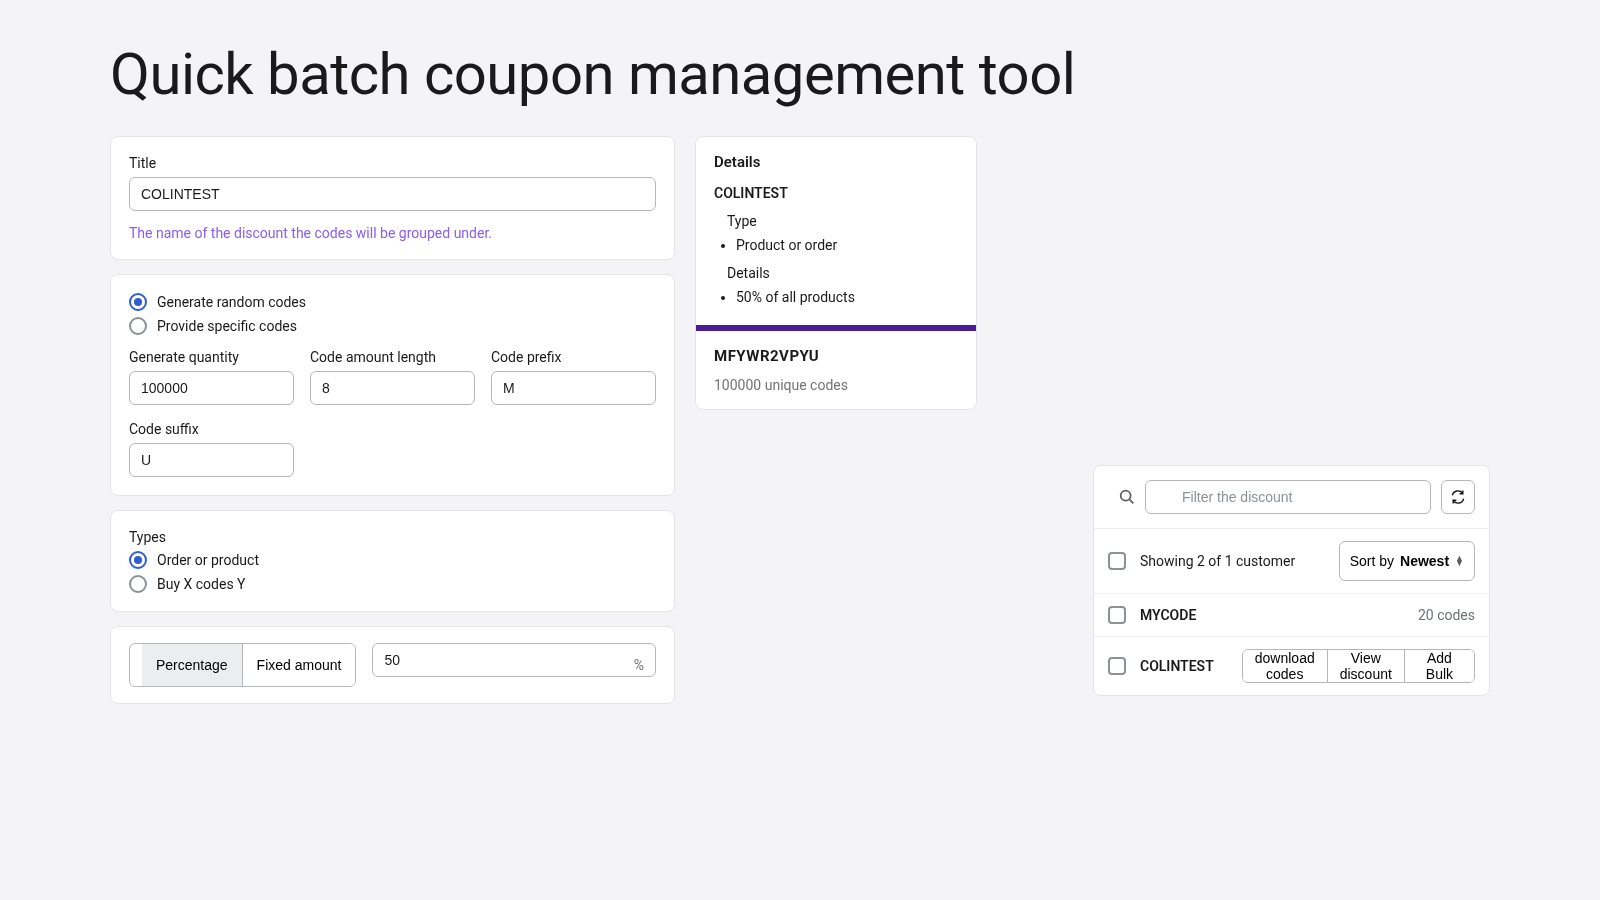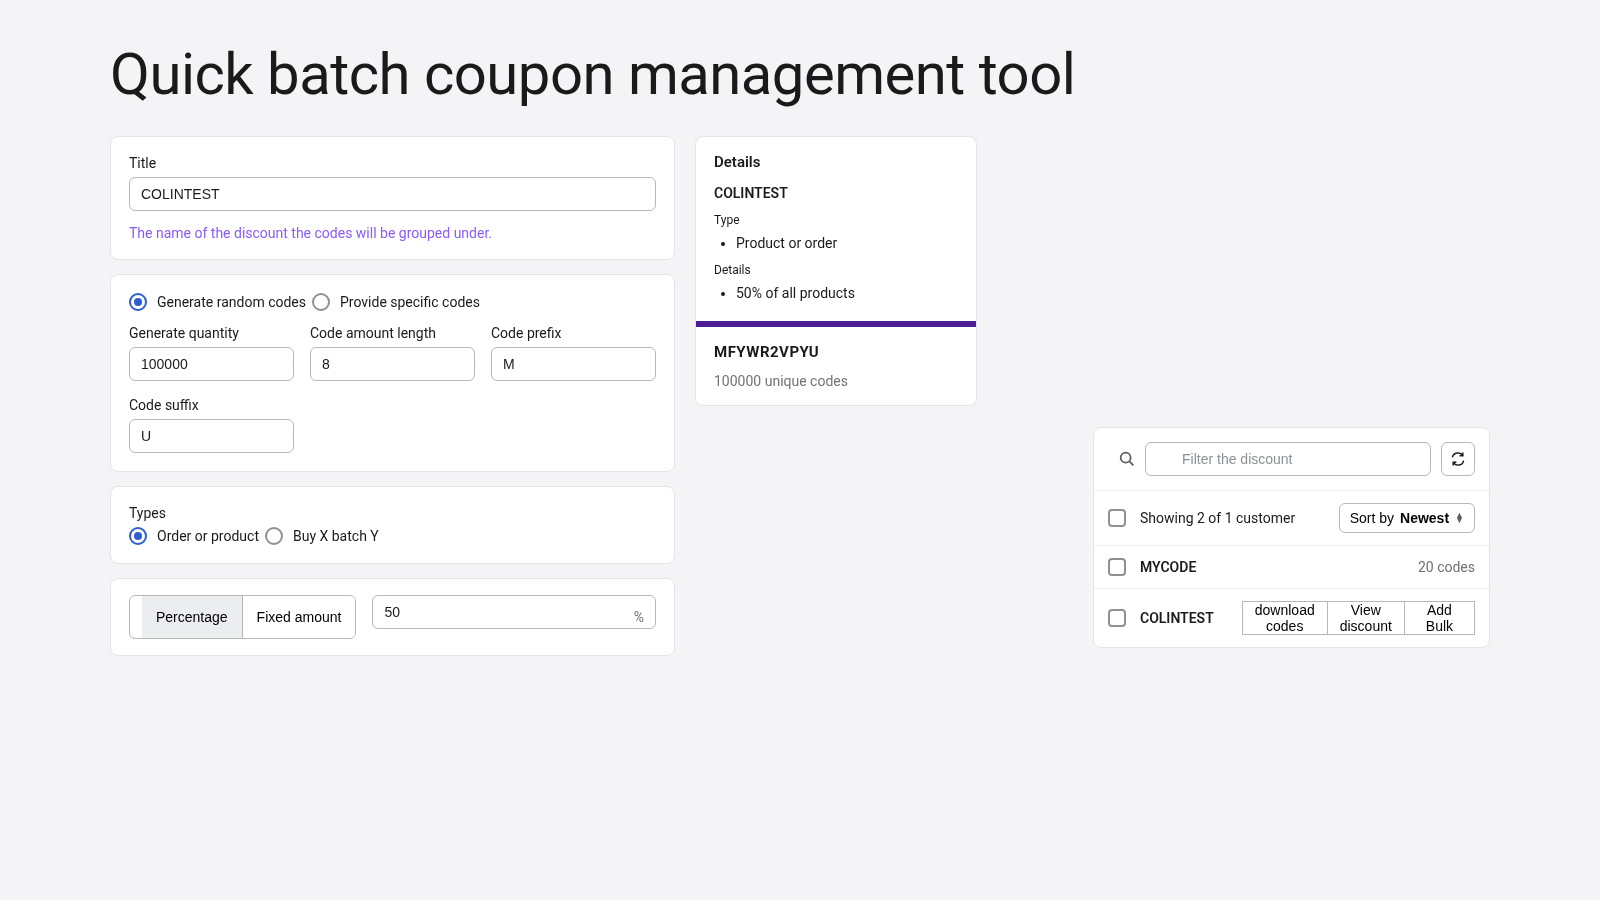--- a/index.html
+++ b/index.html
@@ -62,21 +62,21 @@
   width: 100%;
   height: 34px;
   padding: 0 11px;
   font-size: 14px;
   border: 1px solid #b5b7bb;
   border-radius: 6px;
   background: #fff;
   color: #1a1a1a;
 }
 input[type="text"]::placeholder { color: #8c9196; }
-.radio-group { display: flex; flex-direction: row; gap: 6px; }
+.radio-group { display: flex; flex-direction: column; gap: 6px; }
 .radio-row {
   display: flex;
   align-items: center;
   gap: 10px;
   font-size: 14px;
 }
 .radio {
   width: 18px; height: 18px;
   border-radius: 50%;
   border: 2px solid #8c9196;
@@ -139,21 +139,21 @@
 .summary-card {
   background: #fff;
   border-radius: 8px;
   border: 1px solid #e4e5e7;
   overflow: hidden;
 }
 .summary-card .sec { padding: 16px 18px; }
 .summary-card .divider { border-top: 6px solid #4c1d95; }
 .summary-title { font-size: 15px; font-weight: 600; margin-bottom: 14px; }
 .summary-sub { font-size: 14px; font-weight: 600; margin-bottom: 12px; }
-.summary-h { font-size: 12px; color: #1a1a1a; margin-bottom: 8px; }
+.summary-h { font-size: 14px; color: #1a1a1a; margin-bottom: 8px; margin-left: 13px; }
 .summary-card ul { list-style: disc; padding-left: 22px; font-size: 14px; }
 .summary-card ul li { margin: 4px 0; }
 .mono-code { font-size: 15px; font-weight: 700; letter-spacing: 0.5px; margin-bottom: 12px; }
 .muted { font-size: 14px; color: #737373; }
 
 
 .list-panel {
   background: #fff;
   border-radius: 8px;
   border: 1px solid #e4e5e7;
@@ -200,39 +200,39 @@
 }
 .checkbox {
   width: 18px; height: 18px;
   border: 2px solid #8c9196;
   border-radius: 4px;
   flex-shrink: 0;
 }
 .row-name { font-weight: 600; }
 .row-spacer { flex: 1; }
 .sort-btn {
-  height: 30px;
+  height: 40px;
   padding: 0 10px;
   border: 1px solid #b5b7bb;
   border-radius: 6px;
   background: #fff;
   display: flex;
   align-items: center;
   gap: 6px;
   font-size: 14px;
   cursor: pointer;
 }
 .sort-btn .bold { font-weight: 600; }
 .caret-stack {
   display: flex; flex-direction: column; line-height: 5px; font-size: 9px; color: #5c5f62;
 }
 .btn-group {
   display: flex;
   border: 1px solid #b5b7bb;
-  border-radius: 0;
+  border-radius: 6px;
   overflow: hidden;
 }
 .btn-group button {
   background: #fff;
   border: none;
   padding: 0 12px;
   height: 32px;
   font-size: 14px;
   cursor: pointer;
 }
@@ -289,21 +289,21 @@
 
       <div class="card">
         <div class="label">Types</div>
         <div class="radio-group">
           <div class="radio-row">
             <span class="radio selected"></span>
             <span>Order or product</span>
           </div>
           <div class="radio-row">
             <span class="radio"></span>
-            <span>Buy X batch Y</span>
+            <span>Buy X codes Y</span>
           </div>
         </div>
       </div>
 
       <div class="card tight">
         <div class="value-row">
           <div class="segmented">
             <button class="seg active">Percentage</button>
             <button class="seg">Fixed amount</button>
           </div>

